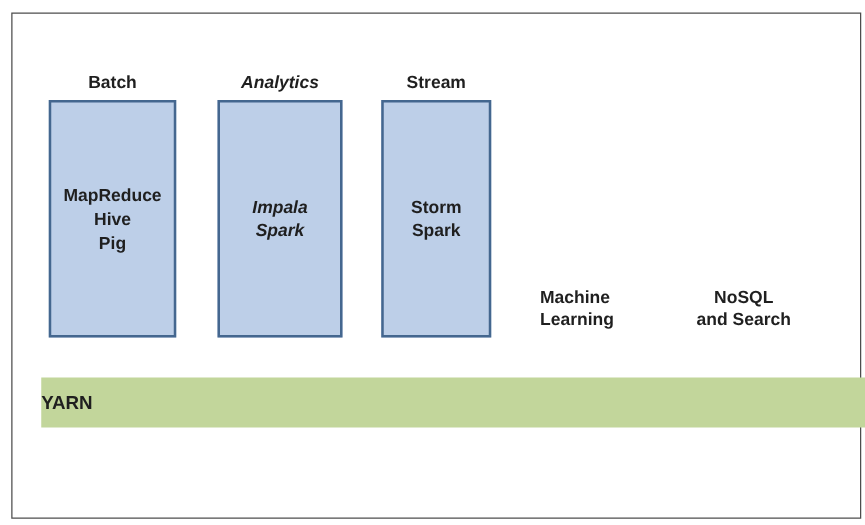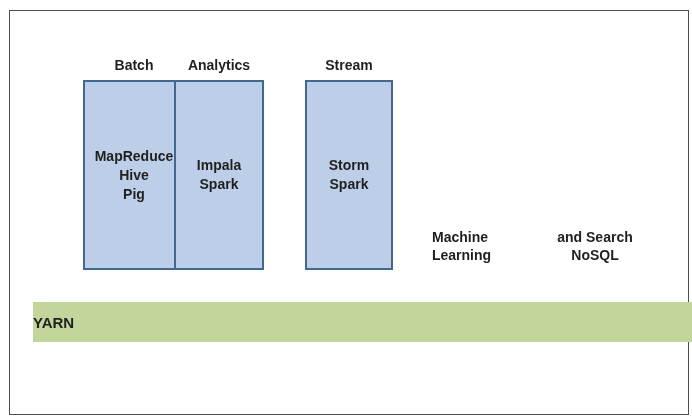--- a/index.html
+++ b/index.html
@@ -48,22 +48,22 @@
     align-items: center;
     justify-content: center;
   }
   .box-lines {
     text-align: center;
     font-weight: bold;
     font-size: 14px;
     line-height: 19px;
   }
   .box-lines span { display: block; }
-  .col-batch     { left: 39px;  width: 102px; margin-left: 44px; }
-  .col-analytics { left: 174px; width: 90px; }
+  .col-batch     { left: 39px;  width: 102px; }
+  .col-analytics { left: 174px; width: 100px; font-style: italic; }
   .col-stream    { left: 305px; width: 88px; }
   .col-machine   { left: 432px; width: 85px; }
   .col-nosql     { left: 550px; width: 90px; }
   .layer {
     position: absolute;
     left: 33px;
     width: 689px;
     height: 40px;
     display: flex;
     align-items: center;
@@ -124,21 +124,21 @@
 
   <div class="column col-machine">
     <div class="heading">
       <span>Machine</span>
       <span>Learning</span>
     </div>
   </div>
 
   <div class="column col-nosql">
     <div class="heading">
+      <span>NoSQL</span>
       <span>and Search</span>
-      <span>NoSQL</span>
     </div>
   </div>
 
   <div class="layer layer-yarn">
     <span>YARN</span>
   </div>
 </div>
 
 </body></html>

